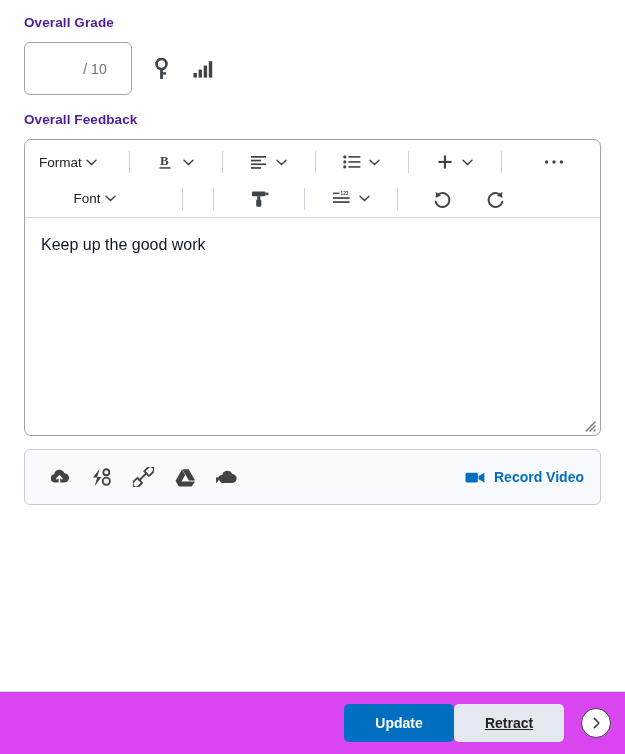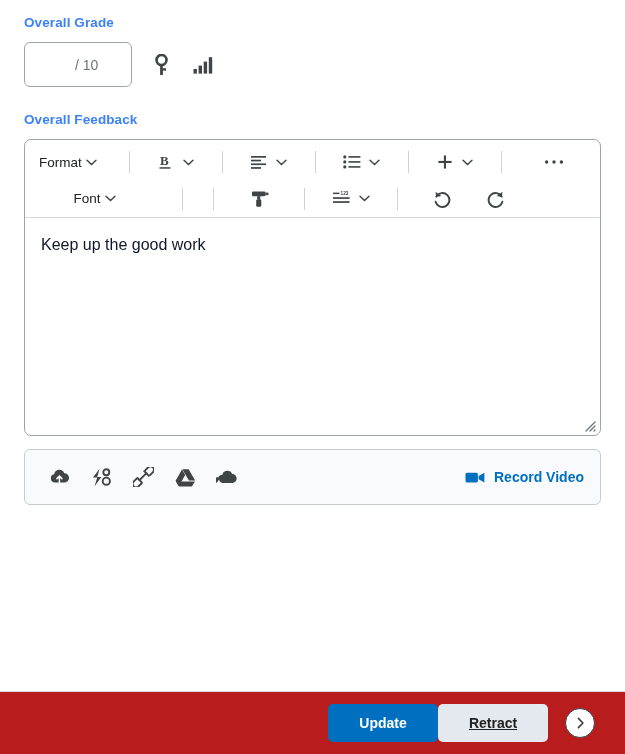--- a/index.html
+++ b/index.html
@@ -19,38 +19,38 @@
   
   .grade-section {
     position: absolute;
     left: 24px;
     top: 14px;
     width: 580px;
   }
   .field-label {
     font-size: 13.5px;
     font-weight: bold;
-    color: #3b82f6;
+    color: #4c1d95;
     letter-spacing: 0.1px;
     margin: 0 0 10px 0;
     line-height: 18px;
   }
   .grade-row {
     display: flex;
     align-items: center;
   }
   .grade-input-wrap {
     width: 108px;
-    height: 45px;
+    height: 53px;
     border: 1px solid #9ea4a8;
     border-radius: 6px;
     background: #fff;
     display: flex;
     align-items: center;
-    justify-content: flex-start;
+    justify-content: center;
     box-sizing: border-box;
     padding-right: 16px;
   }
   .grade-input {
     border: 0;
     outline: none;
     background: transparent;
     width: 46px;
     height: 38px;
     font-family: "Liberation Sans", sans-serif;
@@ -229,23 +229,23 @@
   }
   .footer {
     position: absolute;
     left: 0;
     top: 692px;
     width: 625px;
     height: 62px;
     display: flex;
     align-items: center;
     justify-content: flex-end;
-    padding-right: 30px;
-    box-sizing: border-box;
-    background: #b91c1c;
+    padding-right: 14px;
+    box-sizing: border-box;
+    background: #d946ef;
   }
   .btn {
     height: 38px;
     border: 0;
     border-radius: 5px;
     font-family: "Liberation Sans", sans-serif;
     font-size: 14px;
     font-weight: bold;
     cursor: pointer;
     padding: 0 22px;

